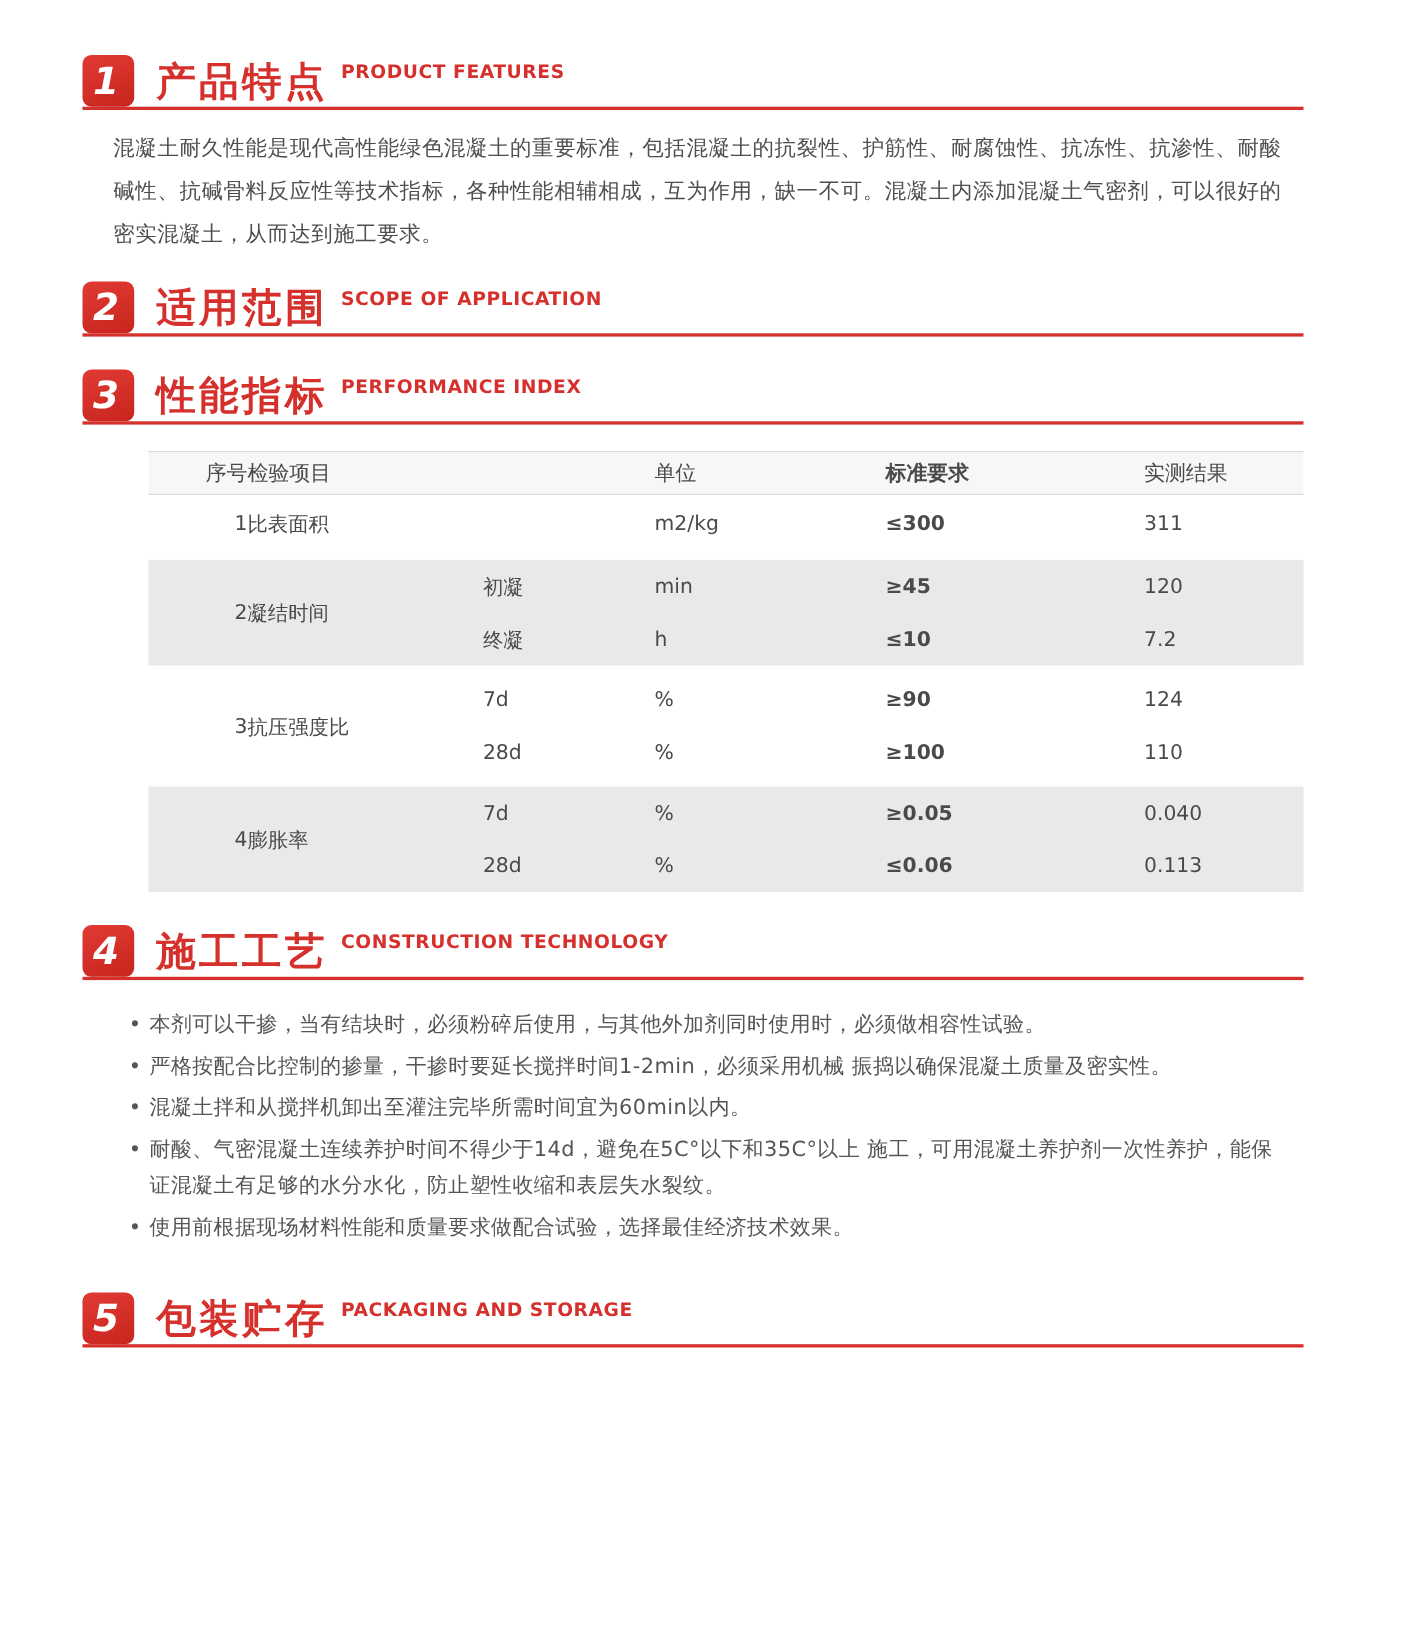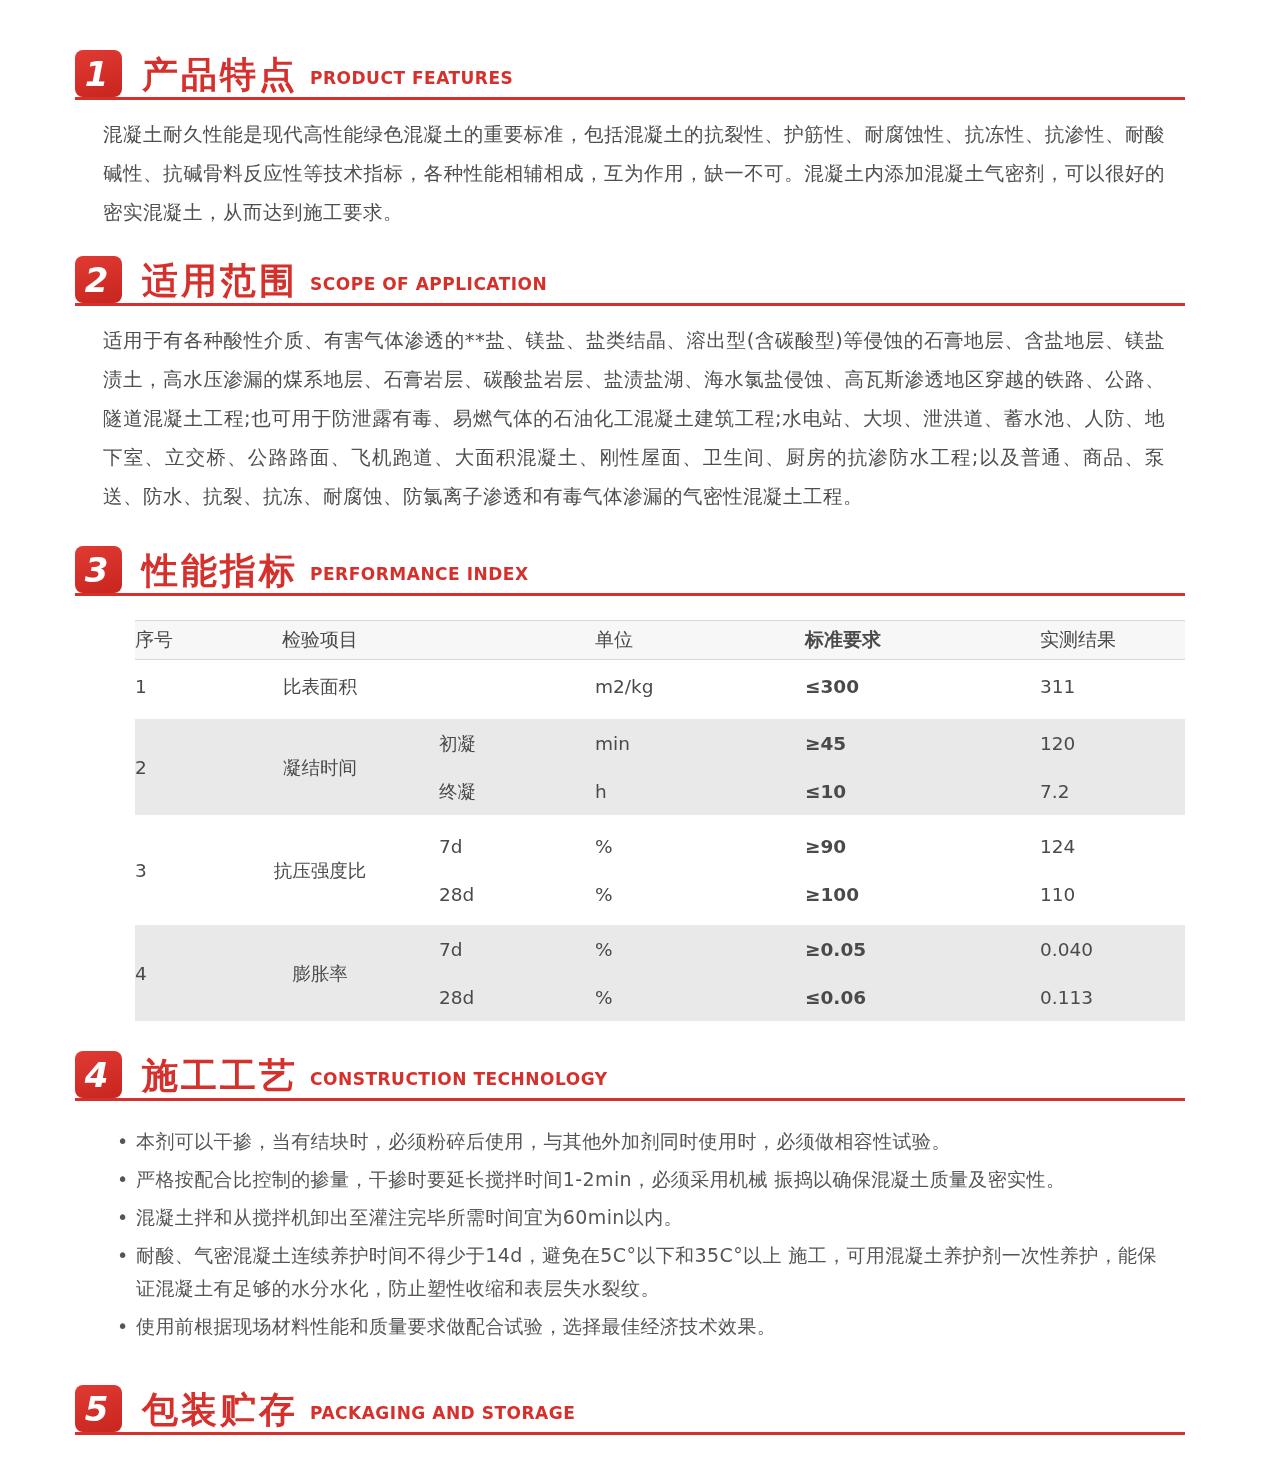--- a/index.html
+++ b/index.html
@@ -45,21 +45,21 @@
     margin-left: 20px;
     line-height: 1;
     padding-bottom: 4px;
   }
   .sec-sub {
     color: #d5302c;
     font-size: 17px;
     font-weight: bold;
     margin-left: 12px;
     line-height: 1;
-    padding-bottom: 10px;
+    padding-bottom: 22px;
     letter-spacing: 0.5px;
   }
 
   
   .para {
     margin: 15px 0 0 28px;
     width: 1062px;
     font-size: 19.5px;
     line-height: 39px;
     text-align: justify;
@@ -82,22 +82,22 @@
   .thead {
     display: grid;
     grid-template-columns: 90px 190px 170px 210px 220px 1fr;
     align-items: center;
     height: 40px;
     background: #f7f7f7;
     border-top: 1px solid #d8d8d8;
     border-bottom: 1px solid #d8d8d8;
     font-size: 19px;
   }
-  .cell-no   { text-align: left; }
-  .cell-item { text-align: center; }
+  .cell-no   { text-align: right; }
+  .cell-item { }
   .cell-sub  { padding-left: 24px; }
   .cell-unit { padding-left: 10px; }
   .cell-req  { padding-left: 10px; font-weight: bold; }
   .cell-res  { padding-left: 25px; }
 
   .tgroup {
     display: flex;
     align-items: stretch;
     margin-top: 7px;
   }
@@ -151,21 +151,20 @@
     <div class="sec-title">产品特点</div>
     <div class="sec-sub">PRODUCT FEATURES</div>
   </div>
   <p class="para">混凝土耐久性能是现代高性能绿色混凝土的重要标准，包括混凝土的抗裂性、护筋性、耐腐蚀性、抗冻性、抗渗性、耐酸碱性、抗碱骨料反应性等技术指标，各种性能相辅相成，互为作用，缺一不可。混凝土内添加混凝土气密剂，可以很好的密实混凝土，从而达到施工要求。</p>
 
   <div class="sec-header sec2">
     <div class="sec-badge">2</div>
     <div class="sec-title">适用范围</div>
     <div class="sec-sub">SCOPE OF APPLICATION</div>
   </div>
-  <p class="para">适用于有各种酸性介质、有害气体渗透的**盐、镁盐、盐类结晶、溶出型(含碳酸型)等侵蚀的石膏地层、含盐地层、镁盐渍土，高水压渗漏的煤系地层、石膏岩层、碳酸盐岩层、盐渍盐湖、海水氯盐侵蚀、高瓦斯渗透地区穿越的铁路、公路、隧道混凝土工程;也可用于防泄露有毒、易燃气体的石油化工混凝土建筑工程;水电站、大坝、泄洪道、蓄水池、人防、地下室、立交桥、公路路面、飞机跑道、大面积混凝土、刚性屋面、卫生间、厨房的抗渗防水工程;以及普通、商品、泵送、防水、抗裂、抗冻、耐腐蚀、防氯离子渗透和有毒气体渗漏的气密性混凝土工程。</p>
 
   <div class="sec-header sec3">
     <div class="sec-badge">3</div>
     <div class="sec-title">性能指标</div>
     <div class="sec-sub">PERFORMANCE INDEX</div>
   </div>
 
   <div class="ptable">
     <div class="thead">
       <div class="cell-no">序号</div>

